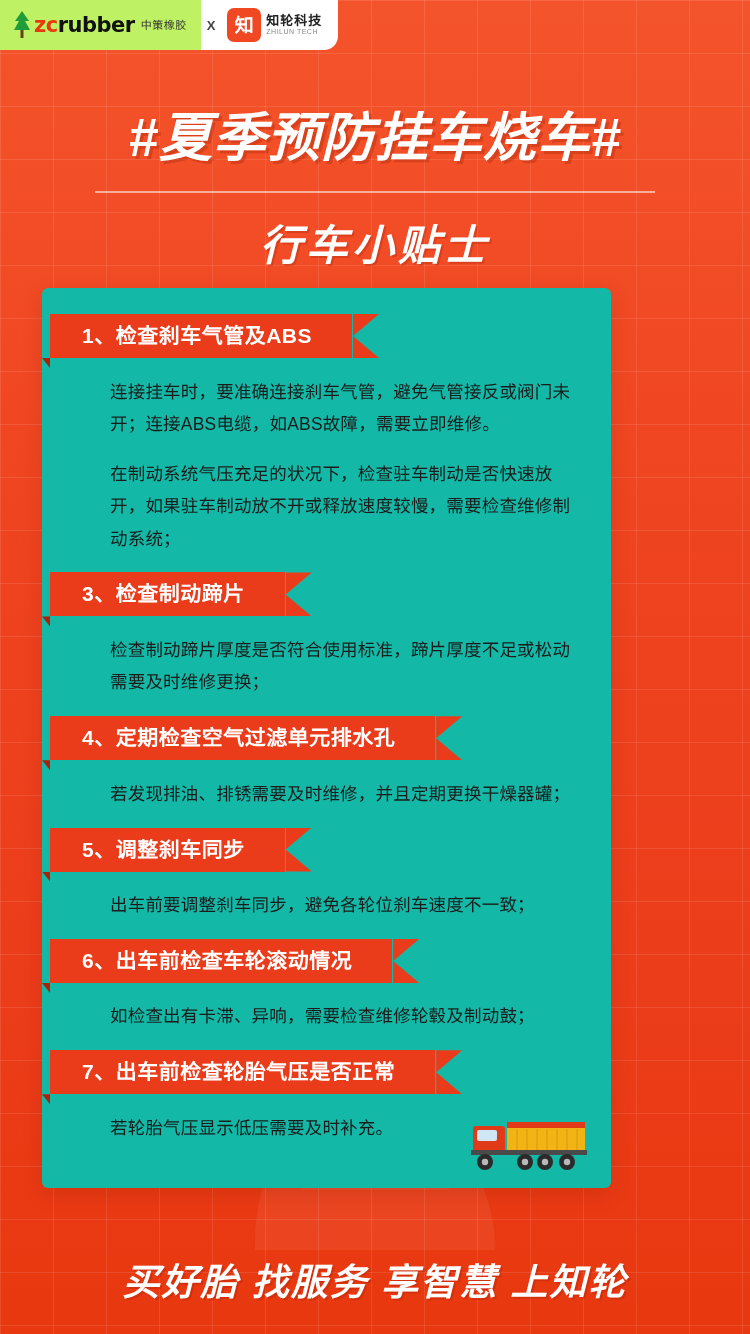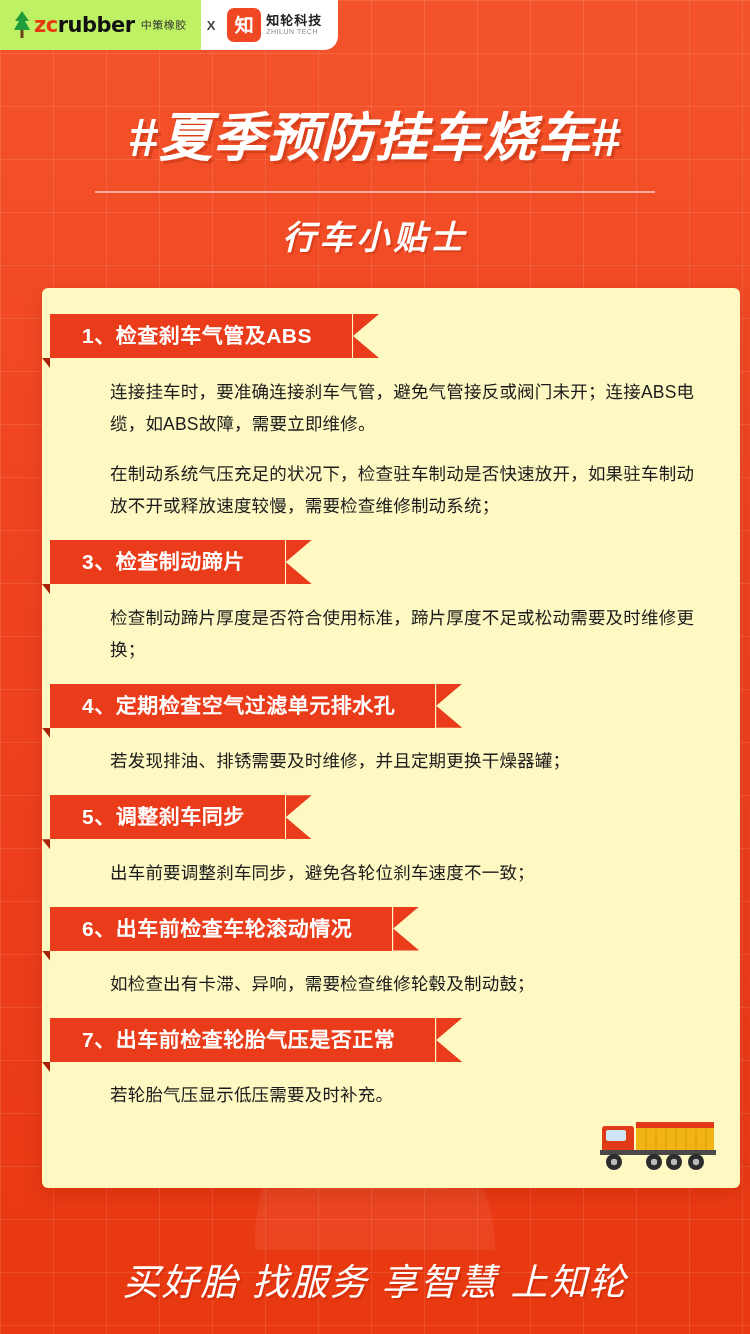--- a/index.html
+++ b/index.html
@@ -147,35 +147,35 @@
     margin: 0;
   }
   .title-rule {
     width: 560px;
     height: 2px;
     margin: 22px auto 0;
     background: rgba(255,255,255,0.55);
   }
   .sub-title {
     margin-top: 18px;
-    font-size: 33px;
+    font-size: 42px;
     font-weight: 700;
     font-style: italic;
     color: #ffffff;
     letter-spacing: 4px;
     text-shadow: 2px 2px 0 rgba(150,25,0,0.25);
   }
   
   .card {
     position: absolute;
     left: 42px;
     top: 288px;
-    width: 698px;
+    width: 569px;
     height: 900px;
-    background: #fef9c3;
+    background: #14b8a6;
     border-radius: 6px;
     box-shadow: 0 6px 20px rgba(120,20,0,0.18);
     z-index: 4;
     overflow: hidden;
   }
   .card-inner {
     padding: 26px 0 0 0;
   }
   .item { margin-bottom: 6px; }
   .ribbon-wrap {
@@ -244,21 +244,21 @@
     letter-spacing: 1px;
     z-index: 5;
   }
   .slogan {
     position: absolute;
     left: 0;
     top: 1252px;
     width: 100%;
     text-align: center;
     font-size: 37px;
-    font-weight: 400;
+    font-weight: 700;
     font-style: italic;
     color: #ffffff;
     letter-spacing: 2px;
     z-index: 5;
     text-shadow: 2px 2px 0 rgba(150,25,0,0.25);
   }
 </style>
 </head>
 <body>
 

